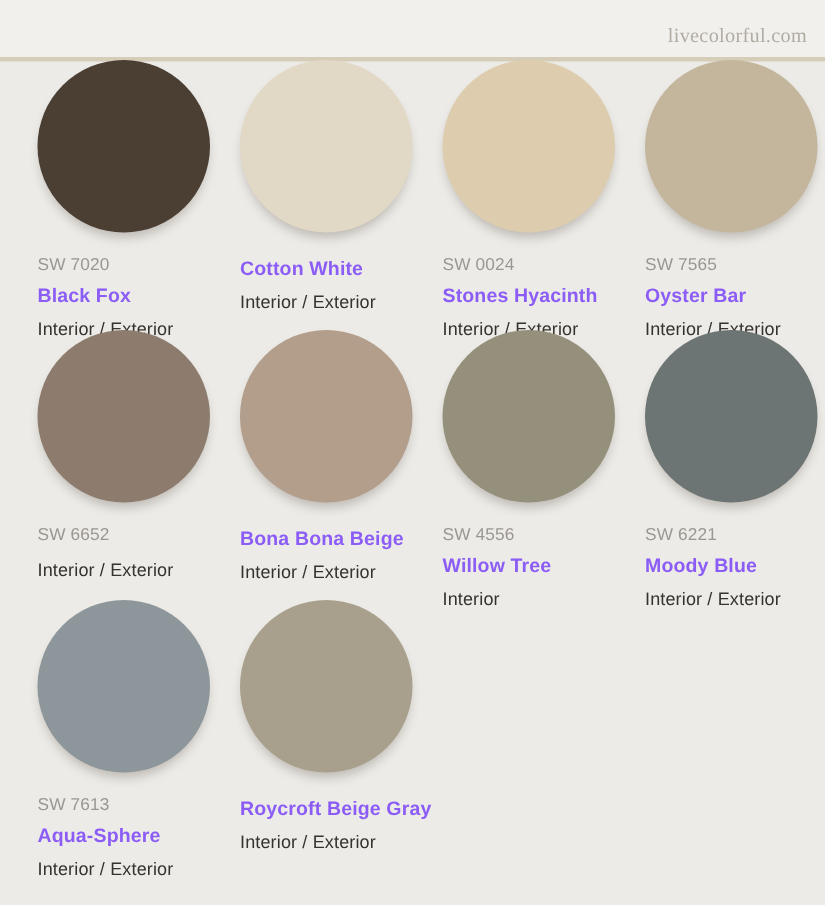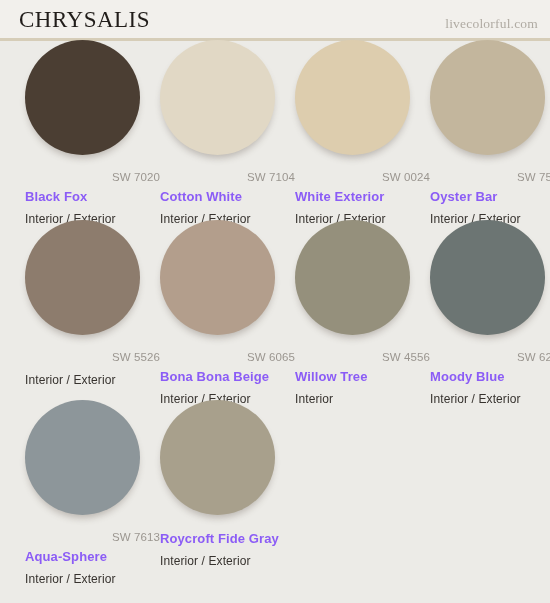--- a/index.html
+++ b/index.html
@@ -79,21 +79,20 @@
 
   .swatch-info {
     margin-top: 17px;
     line-height: 1.0;
   }
   .swatch-code {
     font-size: 11.5px;
     color: #9b9690;
     letter-spacing: 0.1px;
     white-space: nowrap;
-    text-align: right;
   }
   .swatch-name {
     font-size: 13px;
     font-weight: bold;
     color: #8b5cf6;
     margin-top: 6px;
     letter-spacing: 0.1px;
     white-space: nowrap;
   }
   .swatch-usage {
@@ -101,74 +100,71 @@
     color: #36322e;
     margin-top: 10px;
     letter-spacing: 0.1px;
     white-space: nowrap;
   }
 </style>
 </head>
 <body style="background: rgb(236, 235, 231);">
 
 <div id="header" style="background: rgb(242, 240, 236);">
-  <div id="palette-title">CHRYSALIS</div>
   <div id="site-credit">livecolorful.com</div>
   <div id="header-rule" style="background: rgb(214, 205, 184);"></div>
 </div>
 
 <div id="grid">
 
   <div class="swatch-row">
     <div class="swatch swatch-col-0">
       <div class="swatch-circle" style="background: rgb(75, 62, 51);"></div>
       <div class="swatch-info">
         <div class="swatch-code">SW 7020</div>
         <div class="swatch-name">Black Fox</div>
         <div class="swatch-usage">Interior / Exterior</div>
       </div>
     </div>
     <div class="swatch swatch-col-1">
       <div class="swatch-circle" style="background: rgb(225, 216, 197);"></div>
       <div class="swatch-info">
-        <div class="swatch-code">SW 7104</div>
         <div class="swatch-name">Cotton White</div>
         <div class="swatch-usage">Interior / Exterior</div>
       </div>
     </div>
     <div class="swatch swatch-col-2">
       <div class="swatch-circle" style="background: rgb(221, 205, 174);"></div>
       <div class="swatch-info">
         <div class="swatch-code">SW 0024</div>
-        <div class="swatch-name">White Exterior</div>
+        <div class="swatch-name">Stones Hyacinth</div>
         <div class="swatch-usage">Interior / Exterior</div>
       </div>
     </div>
     <div class="swatch swatch-col-3">
       <div class="swatch-circle" style="background: rgb(195, 182, 157);"></div>
       <div class="swatch-info">
         <div class="swatch-code">SW 7565</div>
         <div class="swatch-name">Oyster Bar</div>
         <div class="swatch-usage">Interior / Exterior</div>
       </div>
     </div>
   </div>
 
   <div class="swatch-row">
     <div class="swatch swatch-col-0">
       <div class="swatch-circle" style="background: rgb(141, 124, 109);"></div>
       <div class="swatch-info">
-        <div class="swatch-code">SW 5526</div>
+        <div class="swatch-code">SW 6652</div>
         <div class="swatch-usage">Interior / Exterior</div>
       </div>
     </div>
     <div class="swatch swatch-col-1">
       <div class="swatch-circle" style="background: rgb(179, 158, 140);"></div>
       <div class="swatch-info">
-        <div class="swatch-code">SW 6065</div>
         <div class="swatch-name">Bona Bona Beige</div>
         <div class="swatch-usage">Interior / Exterior</div>
       </div>
     </div>
     <div class="swatch swatch-col-2">
       <div class="swatch-circle" style="background: rgb(149, 144, 124);"></div>
       <div class="swatch-info">
         <div class="swatch-code">SW 4556</div>
         <div class="swatch-name">Willow Tree</div>
         <div class="swatch-usage">Interior</div>
@@ -189,19 +185,19 @@
       <div class="swatch-circle" style="background: rgb(141, 150, 154);"></div>
       <div class="swatch-info">
         <div class="swatch-code">SW 7613</div>
         <div class="swatch-name">Aqua-Sphere</div>
         <div class="swatch-usage">Interior / Exterior</div>
       </div>
     </div>
     <div class="swatch swatch-col-1">
       <div class="swatch-circle" style="background: rgb(168, 160, 140);"></div>
       <div class="swatch-info">
-        <div class="swatch-name">Roycroft Fide Gray</div>
+        <div class="swatch-name">Roycroft Beige Gray</div>
         <div class="swatch-usage">Interior / Exterior</div>
       </div>
     </div>
   </div>
 
 </div>
 
 </body></html>

